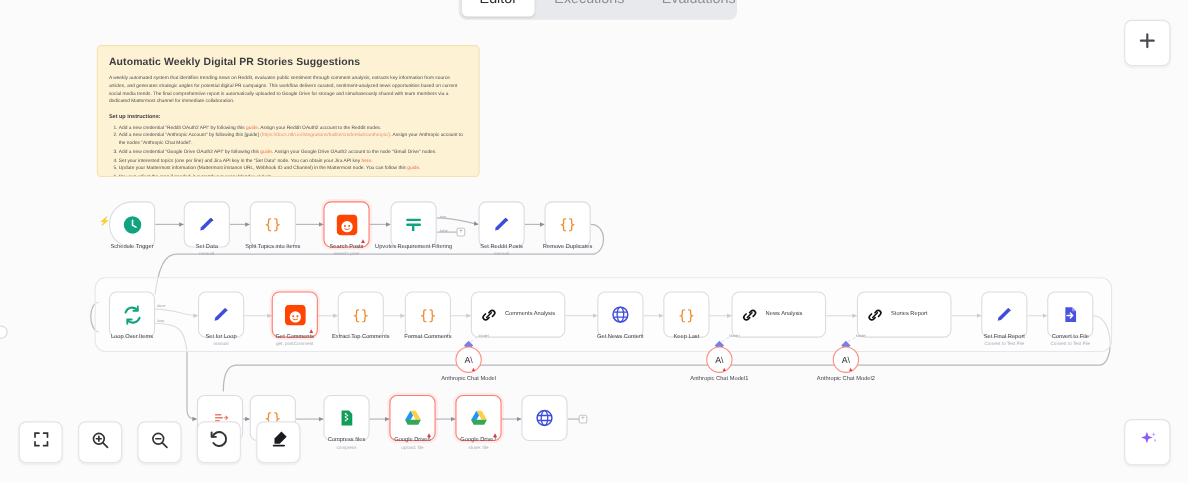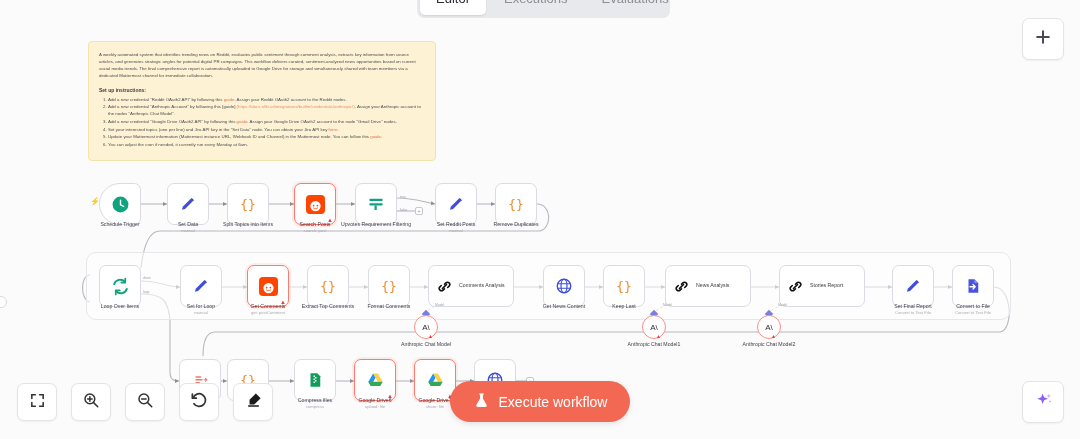--- a/index.html
+++ b/index.html
@@ -277,20 +277,21 @@
   <div class="grp" id="grp-row2"></div>
   <div id="edge-handle"></div>
 
   <div class="tabbar">
     <div class="tab active">Editor</div>
     <div class="tab">Executions</div>
     <div class="tab">Evaluations</div>
   </div>
 
   <div class="sticky">
+    <h1>Automatic Weekly Digital PR Stories Suggestions</h1>
     <p>A weekly automated system that identifies trending news on Reddit, evaluates public sentiment through comment analysis, extracts key information from source articles, and generates strategic angles for potential digital PR campaigns. This workflow delivers curated, sentiment-analyzed news opportunities based on current social media trends. The final comprehensive report is automatically uploaded to Google Drive for storage and simultaneously shared with team members via a dedicated Mattermost channel for immediate collaboration.</p>
     <h2>Set up instructions:</h2>
     <ol>
       <li><span>Add a new credential "Reddit OAuth2 API" by following this </span><a href="#">guide</a><span>. Assign your Reddit OAuth2 account to the Reddit nodes.</span></li>
       <li><span>Add a new credential "Anthropic Account" by following this [guide] </span><a href="#" class="lnk-long">(https://docs.n8n.io/integrations/builtin/credentials/anthropic/)</a><span>. Assign your Anthropic account to the nodes "Anthropic Chat Model".</span></li>
       <li><span>Add a new credential "Google Drive OAuth2 API" by following this </span><a href="#">guide</a><span>. Assign your Google Drive OAuth2 account to the node "Gmail Drive" nodes.</span></li>
       <li><span>Set your interested topics (one per line) and Jira API key in the "Set Data" node. You can obtain your Jira API key </span><a href="#">here</a><span>.</span></li>
       <li><span>Update your Mattermost information (Mattermost instance URL, Webhook ID and Channel) in the Mattermost node. You can follow this </span><a href="#">guide</a><span>.</span></li>
       <li><span>You can adjust the cron if needed, it currently run every Monday at 6am.</span></li>
     </ol>
@@ -633,28 +634,20 @@
   </div>
   <div class="fbtn" id="btn-tidy">
     <span>
       <svg width="19" height="19" viewBox="0 0 24 24">
           <path d="M15 3l6 6-8 8H7v-6z" fill="#1b1b1f"></path>
           <path d="M6 19h12" stroke="#1b1b1f" stroke-width="2" stroke-linecap="round"></path>
         </svg>
     </span>
   </div>
 
-  <button id="exec-btn">
-    <span>
-      <svg width="17" height="19" viewBox="0 0 24 24" fill="#fff">
-          <path d="M9 2h6v2h-1v5.2l5.3 9.1A2 2 0 0117.6 21H6.4a2 2 0 01-1.7-2.7L10 9.2V4H9z"></path>
-        </svg>
-    </span>
-    <span>Execute workflow</span>
-  </button>
 
   <div class="fbtn" id="btn-add">
     <span>
       <svg width="20" height="20" viewBox="0 0 24 24" stroke="#4a4a52" stroke-width="2.4" stroke-linecap="round">
           <path d="M12 5v14M5 12h14"></path>
         </svg>
     </span>
   </div>
   <div class="fbtn" id="btn-ai">
     <span>

